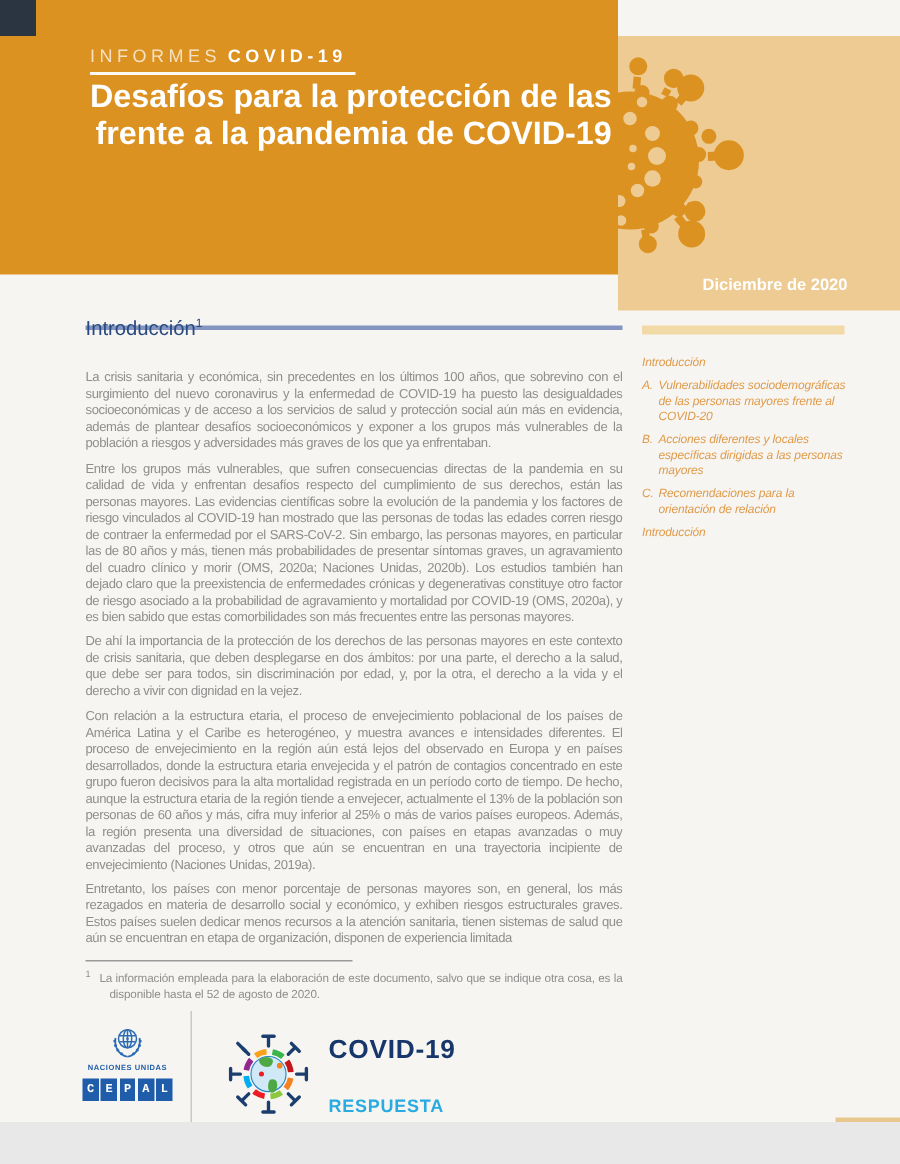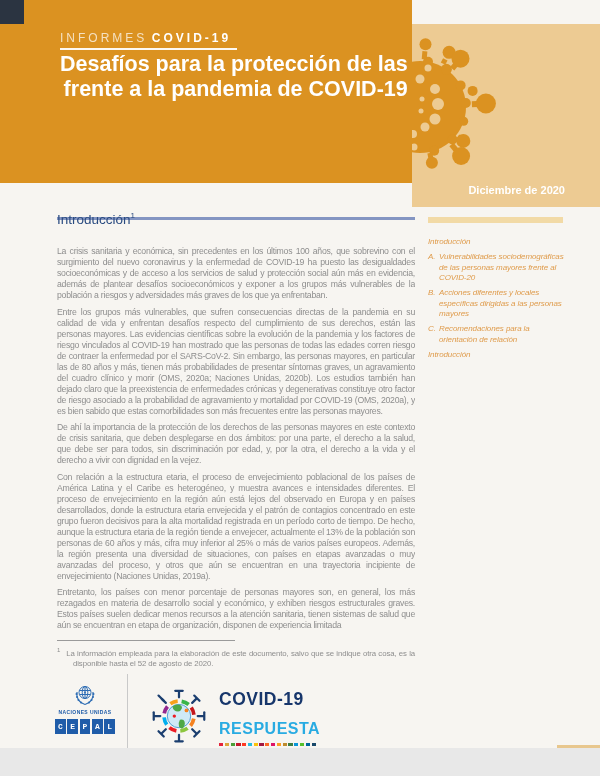--- a/index.html
+++ b/index.html
@@ -55,21 +55,21 @@
   .footnote-text sup { font-size:6px; margin-right:6px; }
   
   .footer-un { position:absolute; left:56px; top:682px; width:58px; display:flex; flex-direction:column; align-items:center; }
   .un-caption { color:var(--cepal-blue); font-size:5px; font-weight:700; letter-spacing:.4px; margin:2px 0 4px; white-space:nowrap; }
   .cepal { display:inline-flex; gap:1.5px; }
   .cepal span { background:var(--cepal-blue); color:#fff; font-weight:700; font-size:8px; padding:3px 3px; font-family:"Liberation Mono", monospace; }
   .footer-divider { position:absolute; left:127px; top:674px; width:1px; height:84px; background:#c9c9c9; }
   .footer-covid { position:absolute; left:150px; top:688px; display:flex; align-items:flex-start; gap:11px; }
   .covid-text { padding-top:3px; }
   .covid-line1 { color:var(--covid-navy); font-size:17.5px; font-weight:700; letter-spacing:.5px; line-height:1; }
-  .covid-line2 { color:var(--respuesta-blue); font-size:16px; font-weight:700; letter-spacing:.5px; line-height:1; margin-top:12px; }
+  .covid-line2 { color:var(--respuesta-blue); font-size:12px; font-weight:700; letter-spacing:.5px; line-height:1; margin-top:22px; }
   .sdg-dashes { margin-top:6px; display:flex; }
   .sdg-dashes span { display:inline-block; width:4.2px; height:3.5px; margin-right:1.6px; }
   
   .page-number { position:absolute; left:557px; top:745px; width:43px; height:31px; background:var(--pagenum-bg);
     color:#fff; font-size:12.5px; font-weight:700; display:flex; align-items:center; justify-content:center; }
 </style>
 </head>
 <body>
 
 <div class="page" style="--header-orange: #DB9221; --header-tan: #EDCB93; --corner-navy: #2B3441; --heading-blue: #2A4B80; --rule-blue: #8495C2; --body-gray: #8E8E8E; --toc-orange: #DF9B4B; --sidebar-bar-tan: #F2DAA6; --cepal-blue: #1F5CA9; --covid-navy: #17366B; --respuesta-blue: #29ABE2; --pagenum-bg: #E8C78E;">

